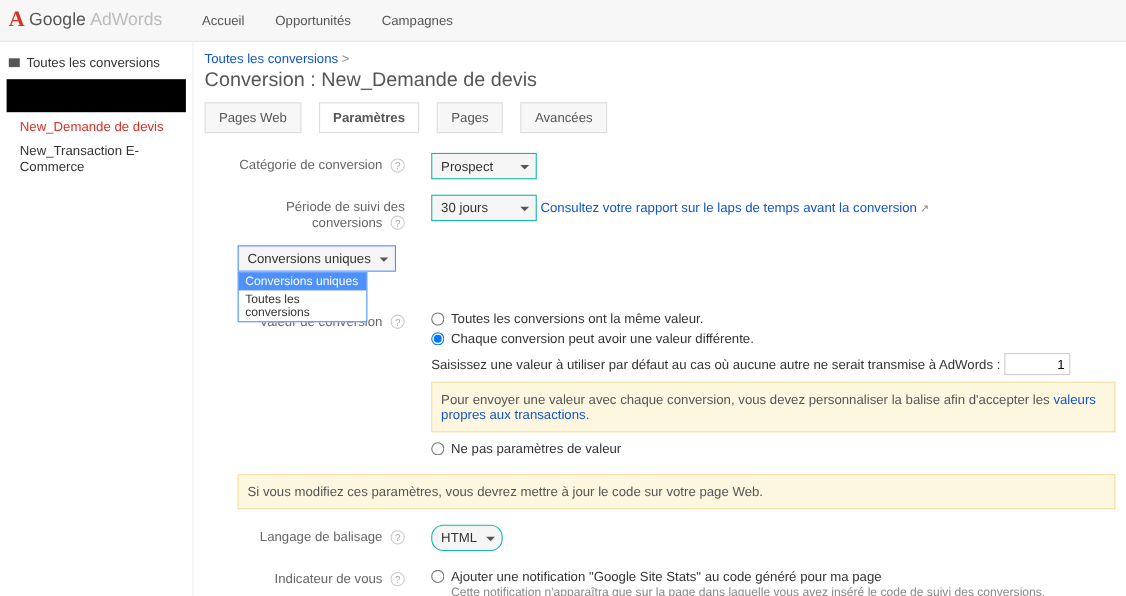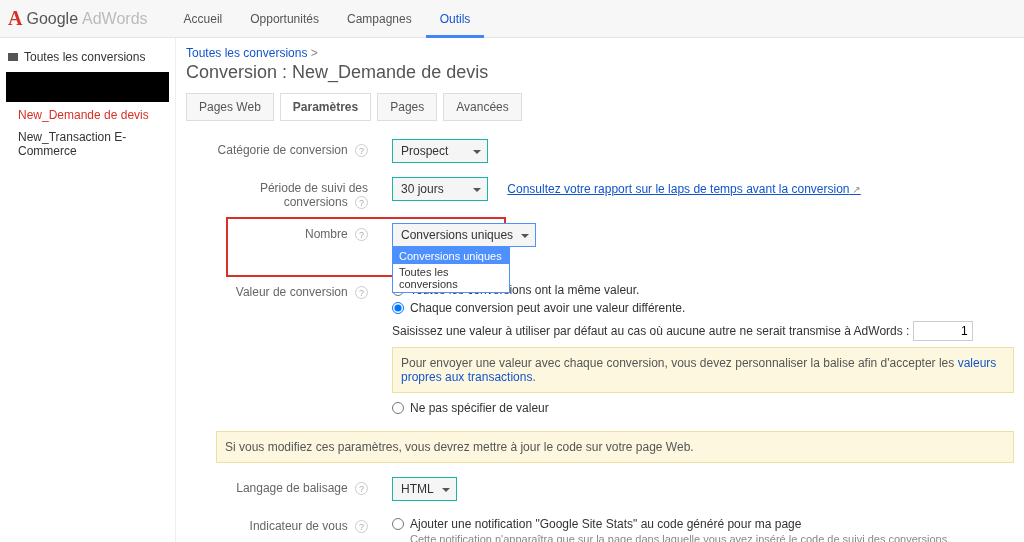--- a/index.html
+++ b/index.html
@@ -17,21 +17,21 @@
   .side-head { display: flex; align-items: center; gap: 6px; padding: 4px 8px 6px 8px; font-size: 12px; color: #333; }
   .side-head .folder { width: 10px; height: 8px; background: #555; display: inline-block; }
   .blackbox { background: #000; height: 30px; margin: 2px 6px; }
   .side-item { padding: 4px 8px 4px 18px; font-size: 12px; cursor: pointer; }
   .side-item.active { color: #d93025; }
   .side-item.normal { color: #333; }
   .main { flex: 1; padding: 8px 10px 0 10px; }
   .crumbs { font-size: 12px; color: #888; }
   .crumbs a { color: #1155cc; text-decoration: none; }
   .pagetitle { font-size: 18px; color: #555; margin: 2px 0 10px 0; }
-  .tabs { display: flex; gap: 2px; margin-bottom: 18px; }
+  .tabs { display: flex; gap: 12px; margin-bottom: 18px; }
   .tab { border: 1px solid #ddd; padding: 6px 12px; font-size: 12px; color: #555; background: #f7f7f7; cursor: pointer; margin-right: 4px; }
   .tab.active { background: #fff; font-weight: bold; }
   .form-row { display: flex; margin-bottom: 14px; gap: 16px; }
   .label-col { width: 160px; text-align: right; padding-right: 8px; color: #666; font-size: 12px; padding-top: 4px; }
   .help { display: inline-block; width: 13px; height: 13px; border: 1px solid #ccc; border-radius: 50%; color: #aaa; font-size: 9px; text-align: center; line-height: 12px; margin-left: 4px; cursor: pointer; }
   .field-col { flex: 1; font-size: 12px; }
   .select-like { display: inline-block; border: 1px solid #14b8a6; background: #f5f5f5; padding: 4px 22px 4px 8px; font-size: 12px; position: relative; min-width: 96px; cursor: pointer; }
   .select-like::after { content: ""; position: absolute; right: 6px; top: 10px; border: 4px solid transparent; border-top-color: #555; }
   .link { color: #1155cc; text-decoration: none; cursor: pointer; }
   .extlink::after { content: " ↗"; font-size: 10px; color: #888; }
@@ -52,21 +52,20 @@
 <div class="header">
   <div class="logo">
     <span class="logo-a">A</span>
     <span class="logo-g">Google</span>
     <span class="logo-aw">AdWords</span>
   </div>
   <div class="nav">
     <div class="nav-item">Accueil</div>
     <div class="nav-item">Opportunités</div>
     <div class="nav-item">Campagnes</div>
-    <div class="nav-item active">Outils</div>
   </div>
 </div>
 
 <div class="layout">
   <div class="sidebar">
     <div class="side-head">
       <span class="folder"></span>
       <span>Toutes les conversions</span>
     </div>
     <div class="blackbox"></div>
@@ -103,30 +102,25 @@
         </div>
       </div>
 
       <div class="form-row">
         <div class="label-col">
           <span>Période de suivi des conversions</span>
           <span class="help">?</span>
         </div>
         <div class="field-col">
           <div class="select-like">30 jours</div>
-          <a class="link extlink" style="margin-left:16px;text-decoration:underline;">Consultez votre rapport sur le laps de temps avant la conversion</a>
+          <a class="link extlink" style="margin-left:0;">Consultez votre rapport sur le laps de temps avant la conversion</a>
         </div>
       </div>
 
       <div class="form-row" style="margin-bottom:2px;">
-        <div class="label-col" style="position:relative;">
-          <div class="highlight-area" style="position:absolute; right:-130px; top:-6px; width:280px; height:60px; pointer-events:none;"></div>
-          <span>Nombre</span>
-          <span class="help">?</span>
-        </div>
         <div class="field-col" style="position:relative;">
           <div class="select-like" style="border-color:#4d90fe;">Conversions uniques</div>
           <div class="dropdown-open" style="position:absolute; top:22px; left:0; width:118px; z-index:2;">
             <div class="opt sel">Conversions uniques</div>
             <div class="opt">Toutes les conversions</div>
           </div>
         </div>
       </div>
 
       <div class="form-row" style="margin-top:34px;justify-content:center;">
@@ -145,34 +139,34 @@
           </div>
           <div class="sub-indent" style="margin-top:4px;">
             <span>Saisissez une valeur à utiliser par défaut au cas où aucune autre ne serait transmise à AdWords :</span>
             <input class="default-input" value="1" style="">
           </div>
           <div class="info-box">
             <span>Pour envoyer une valeur avec chaque conversion, vous devez personnaliser la balise afin d'accepter les </span><a class="link">valeurs propres aux transactions</a>.
           </div>
           <div class="radio-line" style="margin-top:6px;">
             <input type="radio" class="radio" name="cv" style="">
-            <span>Ne pas spécifier de valeur</span>
+            <span>Ne pas paramètres de valeur</span>
           </div>
         </div>
       </div>
 
       <div class="info-box" style="margin-left:0;">Si vous modifiez ces paramètres, vous devrez mettre à jour le code sur votre page Web.</div>
 
       <div class="form-row" style="margin-top:14px;">
         <div class="label-col">
           <span>Langage de balisage</span>
           <span class="help">?</span>
         </div>
         <div class="field-col">
-          <div class="select-like" style="min-width:50px;">HTML</div>
+          <div class="select-like" style="min-width:50px;border-radius:11px;">HTML</div>
         </div>
       </div>
 
       <div class="form-row">
         <div class="label-col">
           <span>Indicateur de vous</span>
           <span class="help">?</span>
         </div>
         <div class="field-col">
           <div class="radio-line">

